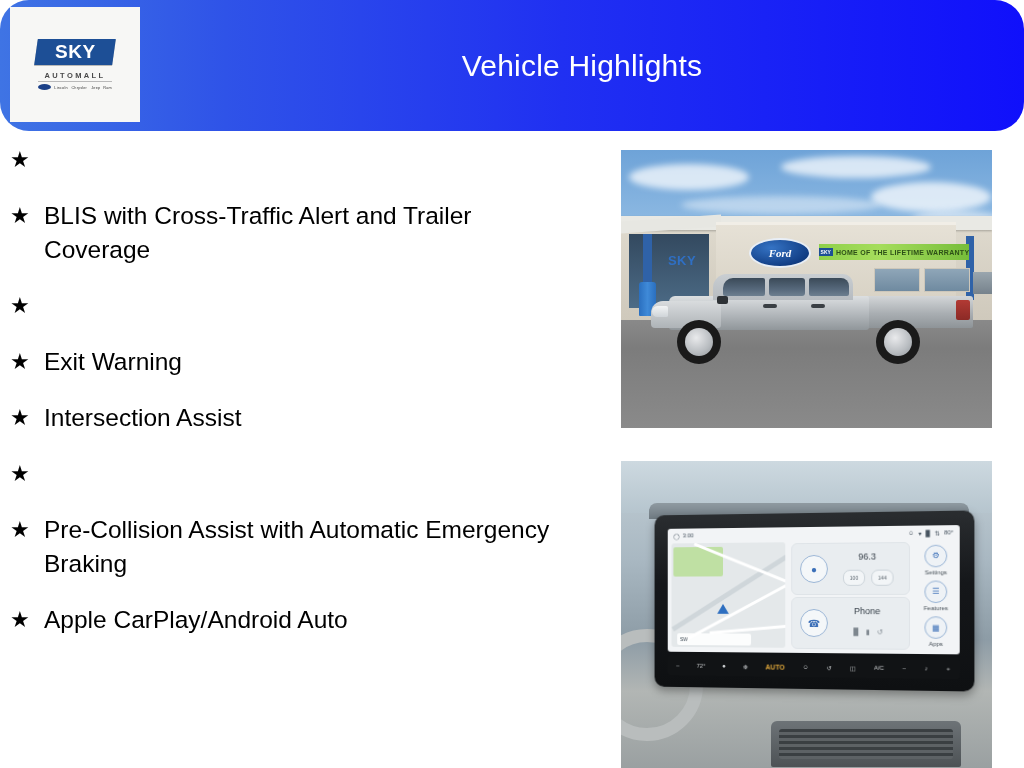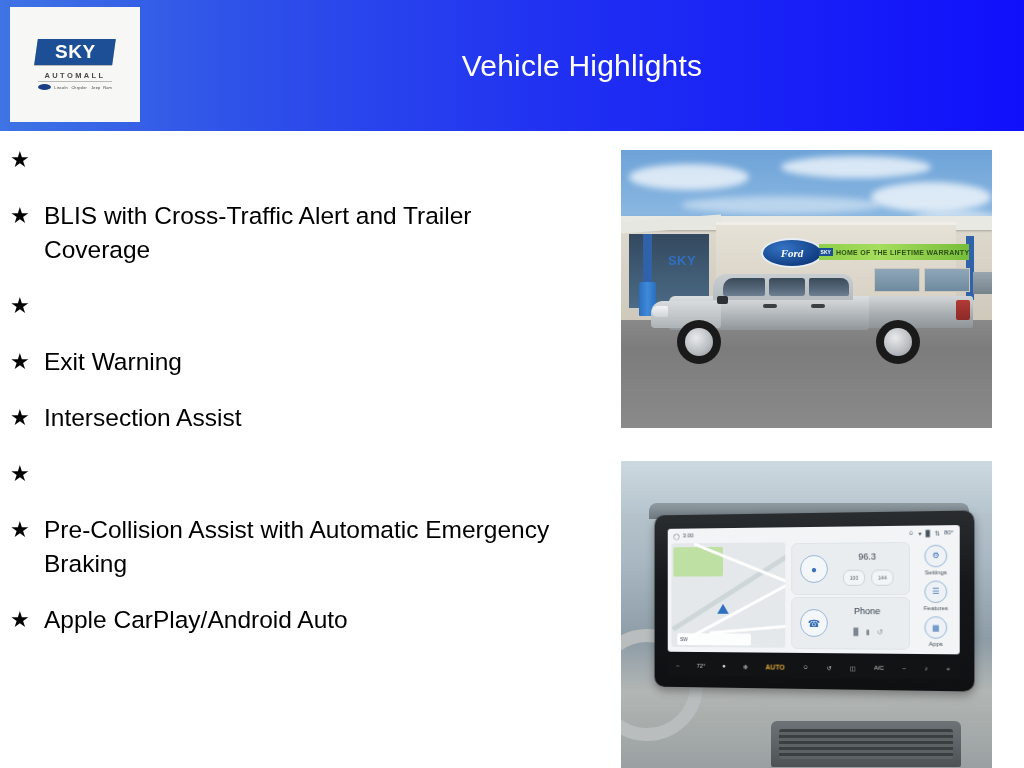--- a/index.html
+++ b/index.html
@@ -16,20 +16,21 @@
   }
 
   
   .header {
     position: absolute;
     left: 0; top: 0;
     width: 1024px;
     height: 131px;
     background: linear-gradient(90deg, #3f74e4 0%, #2f53e8 22%, #2030f2 55%, #1010fb 100%);
     overflow: hidden;
+    border-radius: 29px;
   }
   .header-title {
     position: absolute;
     left: 140px;
     top: 0;
     width: 884px;
     height: 131px;
     display: flex;
     align-items: center;
     justify-content: center;
@@ -229,21 +230,21 @@
     border-radius: 3px 3px 1px 1px;
   }
   .sky-sign {
     position: absolute;
     left: 38px; top: 100px; width: 46px; height: 20px;
     display: flex; align-items: center; justify-content: center;
     color: #2f6fc4; font-size: 13px; font-weight: bold; letter-spacing: .5px;
   }
   .ford-oval {
     position: absolute;
-    left: 140px; top: 88px; width: 58px; height: 26px;
+    left: 128px; top: 88px; width: 58px; height: 26px;
     background: radial-gradient(ellipse at 35% 30%, #3573c4 0%, #123f86 70%, #0c2e63 100%);
     border-radius: 50%;
     border: 2px solid #e8eef6;
     display: flex; align-items: center; justify-content: center;
     color: #ffffff; font-size: 11px; font-style: italic; font-weight: bold;
     font-family: "Liberation Serif", serif;
   }
   .banner {
     position: absolute;
     left: 198px; top: 94px; width: 150px; height: 16px;

